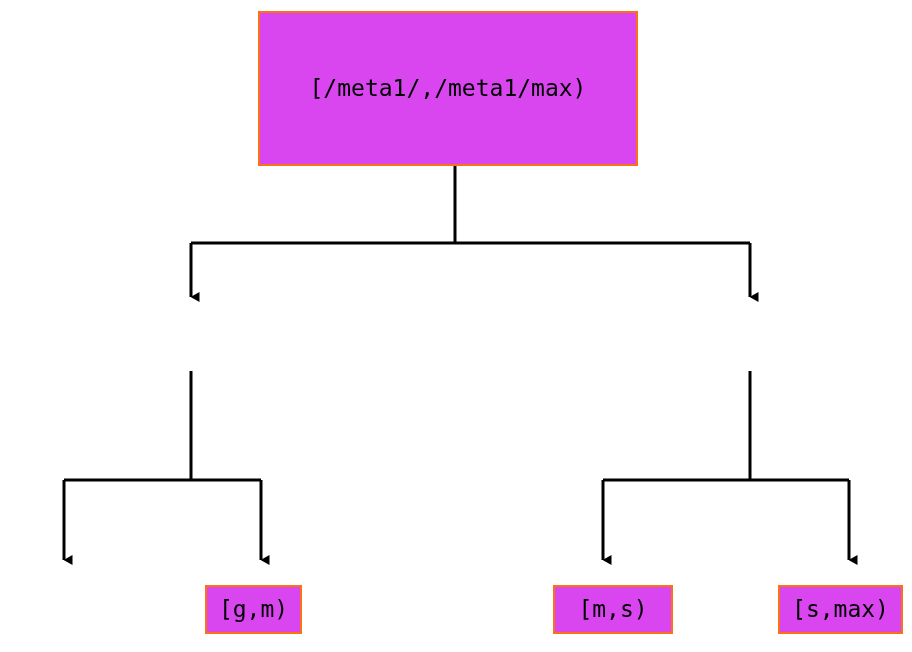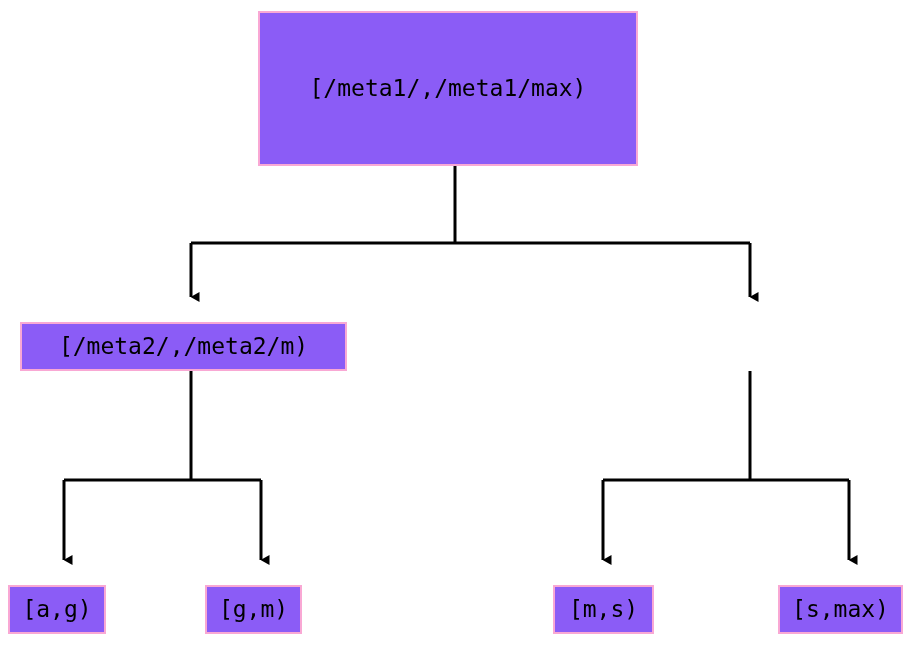--- a/index.html
+++ b/index.html
@@ -21,22 +21,22 @@
   #tree-svg {
     position: absolute;
     left: 0;
     top: 0;
     width: 912px;
     height: 652px;
   }
   .node-box {
     position: absolute;
     box-sizing: border-box;
-    border: 2px solid #f9a8d4;
-    background: #8b5cf6;
+    border: 2px solid #f97316;
+    background: #d946ef;
     display: flex;
     align-items: center;
     justify-content: center;
     color: #000000;
     white-space: pre;
     letter-spacing: 0px;
   }
   .node-label {
     display: block;
     white-space: pre;
@@ -71,21 +71,21 @@
   .node-leaf-ag {
     left: 8px;
     width: 98px;
   }
   .node-leaf-gm {
     left: 205px;
     width: 97px;
   }
   .node-leaf-ms {
     left: 553px;
-    width: 101px;
+    width: 120px;
   }
   .node-leaf-smax {
     left: 778px;
     width: 125px;
     text-align: right;
   }
 </style>
 </head>
 <body>
 
@@ -117,28 +117,22 @@
       <path d="M 603,480 L 849,480" stroke="#000000" stroke-width="3" fill="none"></path>
       <path d="M 603,480 L 603,560" stroke="#000000" stroke-width="3" fill="none" marker-end="url(#arrowhead)"></path>
       <path d="M 849,480 L 849,560" stroke="#000000" stroke-width="3" fill="none" marker-end="url(#arrowhead)"></path>
     </g>
   </svg>
 
   <div class="node-box node-root">
     <span class="node-label">[/meta1/,/meta1/max)</span>
   </div>
 
-  <div class="node-box node-mid-left">
-    <span class="node-label">[/meta2/,/meta2/m)</span>
-  </div>
 
 
-  <div class="node-box node-leaf node-leaf-ag">
-    <span class="node-label">[a,g)</span>
-  </div>
 
   <div class="node-box node-leaf node-leaf-gm">
     <span class="node-label">[g,m)</span>
   </div>
 
   <div class="node-box node-leaf node-leaf-ms">
     <span class="node-label">[m,s)</span>
   </div>
 
   <div class="node-box node-leaf node-leaf-smax">

